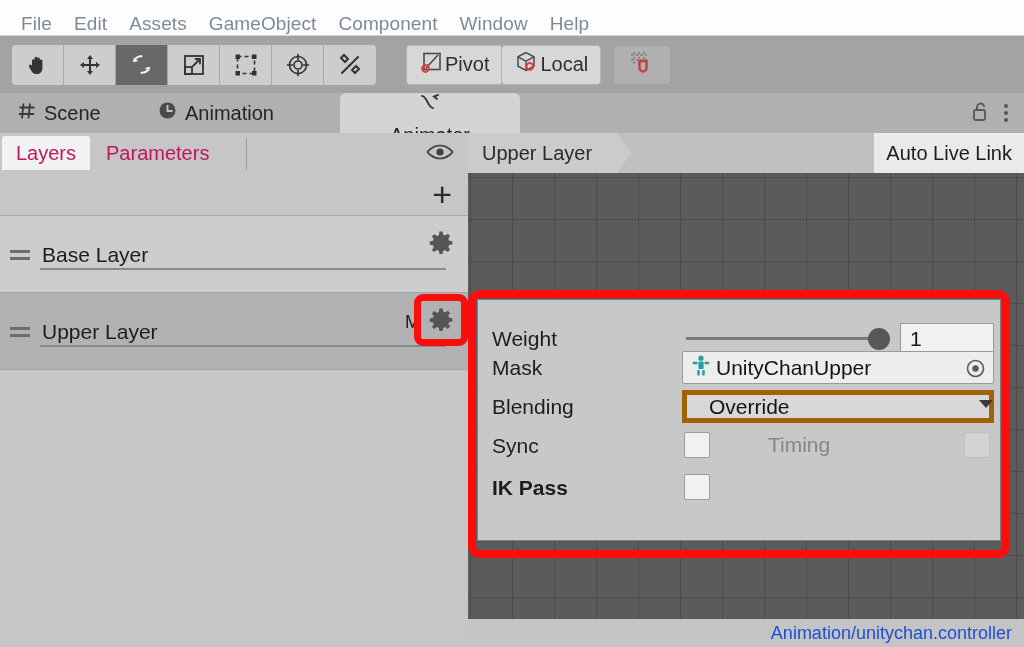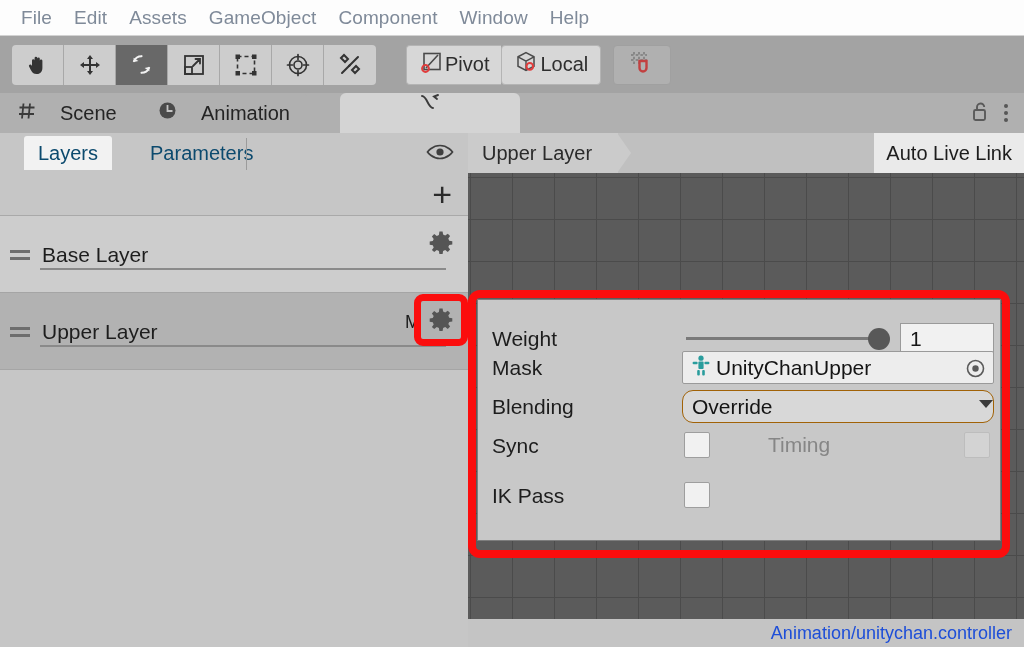--- a/index.html
+++ b/index.html
@@ -8,21 +8,21 @@
     font-family: "Liberation Sans", sans-serif;
     background: #c8c8c8;
     -webkit-font-smoothing: antialiased;
   }
   #app { position: relative; width: 1024px; height: 647px; }
 
   
   .menubar {
     position: absolute; left: 0; top: 0; width: 1024px; height: 36px;
     background: #fdfdfd;
-    display: flex; align-items: center;
+    display: flex; align-items: flex-end;
     padding-left: 10px;
     border-bottom: 1px solid #d2d2d2;
   }
   .menu-item {
     font-size: 19px; color: #7f8a99; padding: 0 11px;
     letter-spacing: .1px; white-space: nowrap;
   }
 
   
   .toolbar {
@@ -54,21 +54,21 @@
   .wbtn.snap { background: #b0b0b0; border-color: #a0a0a0; width: 58px; padding: 0;
                margin-left: 12px; border-radius: 4px; }
 
   
   .tabbar {
     position: absolute; left: 0; top: 93px; width: 1024px; height: 40px;
     background: #b0b0b0;
   }
   .tab {
     position: absolute; top: 0; height: 40px;
-    display: flex; align-items: center; gap: 24px;
+    display: flex; align-items: center; gap: 8px;
     padding: 0 18px; font-size: 20px; color: #242424;
     border-radius: 6px 6px 0 0;
   }
   .tab.inactive { background: #b0b0b0; }
   .tab.active { background: #d4d4d4; }
   .tabbar-right {
     position: absolute; right: 6px; top: 4px; height: 32px;
     display: flex; align-items: center; gap: 14px; padding: 0 10px;
   }
   .kebab { display: flex; flex-direction: column; gap: 3px; }
@@ -77,23 +77,23 @@
   
   .leftpanel {
     position: absolute; left: 0; top: 133px; width: 468px; height: 514px;
     background: #c6c6c6;
   }
   .lp-tabs {
     position: relative; height: 40px; background: #c6c6c6;
     display: flex; align-items: flex-start; padding-top: 3px;
   }
   .lp-tab {
-    height: 34px; padding: 0 14px; font-size: 20px; color: #0c4a6e;
+    height: 34px; padding: 0 14px; font-size: 20px; color: #be185d;
     display: flex; align-items: center; border-radius: 3px 3px 0 0;
-    margin-left: 24px;
+    margin-left: 2px;
   }
   .lp-tab.active { background: #f2f2f2; }
   .lp-tab.inactive { background: transparent; }
   .lp-divider {
     position: absolute; left: 246px; top: 5px; width: 1px; height: 32px; background: #9b9b9b;
   }
   .eye-icon { position: absolute; right: 14px; top: 10px; }
   .plus-btn {
     position: absolute; right: 16px; top: 44px;
     font-size: 34px; line-height: 1; color: #2b2b2b; font-weight: 300;
@@ -181,22 +181,22 @@
   .mask-field {
     position: absolute; left: 204px; top: 3px; width: 312px; height: 33px;
     background: #ededed; border: 1px solid #9a9a9a; border-radius: 2px;
     display: flex; align-items: center; padding-left: 8px; gap: 5px;
   }
   .mask-field .mtext { font-size: 21px; color: #141414; }
   .obj-picker { position: absolute; right: 7px; top: 6px; }
 
   .blend-field {
     position: absolute; left: 204px; top: 3px; width: 312px; height: 33px;
-    background: #d8d8d8; border: 1px solid #a16207; border-radius: 11px;
-    display: flex; align-items: center; padding-left: 9px;
+    background: #d8d8d8; border: 5px solid #a16207; border-radius: 0;
+    display: flex; align-items: center; padding-left: 22px;
     font-size: 21px; color: #141414;
   }
   .caret {
     position: absolute; right: 9px; top: 13px;
     width: 0; height: 0; border-left: 7px solid transparent;
     border-right: 7px solid transparent; border-top: 8px solid #3a3a3a;
   }
 
   .cbox {
     position: absolute; width: 26px; height: 26px; top: 6px;
@@ -479,21 +479,21 @@
       <span class="caret"></span>
     </div>
 
     <div class="prow" style="top:126px;">
       <span class="plabel">Sync</span>
       <div class="cbox" style="left:206px;"></div>
       <span class="timing-label">Timing</span>
       <div class="cbox disabled" style="left:486px;"></div>
     </div>
 
-    <div class="prow" style="top:176px;">
+    <div class="prow" style="top:168px;font-weight:bold;">
       <span class="plabel">IK Pass</span>
       <div class="cbox" style="left:206px;"></div>
     </div>
   </div>
 
   <div class="redbox popup-hl"></div>
   <div class="redbox gear-hl"></div>
 
 </div>
 

